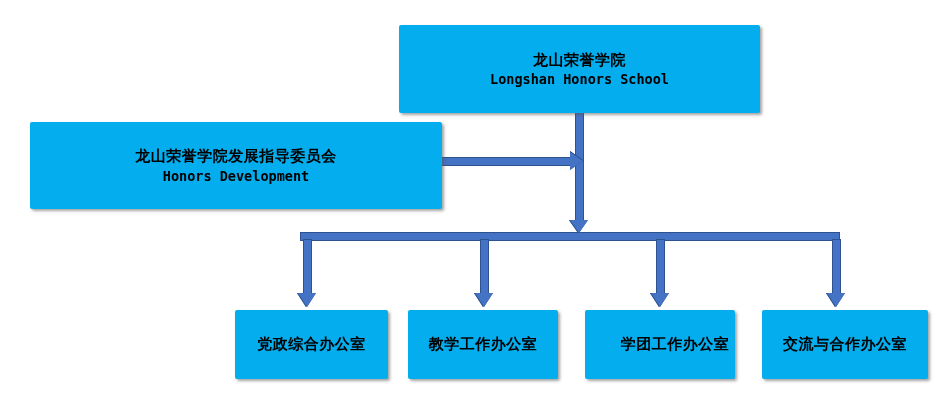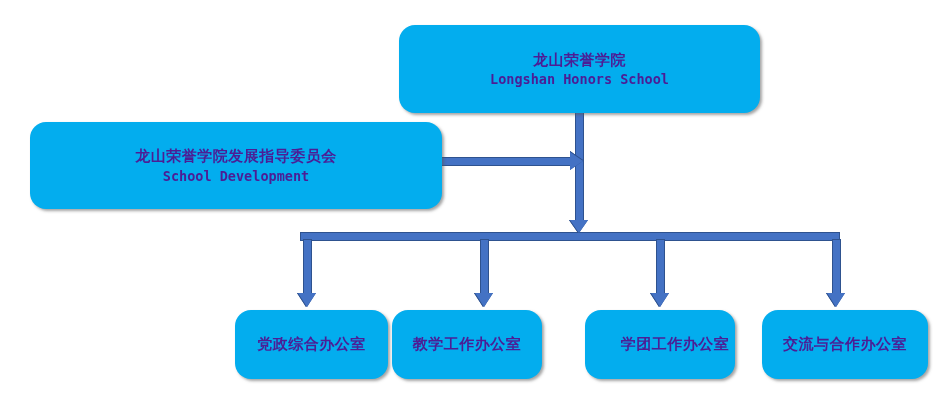--- a/index.html
+++ b/index.html
@@ -14,28 +14,28 @@
     background: #ffffff;
     overflow: hidden;
     font-family: "Liberation Serif", "DejaVu Serif", serif;
   }
 
   
   .node {
     position: absolute;
     box-sizing: border-box;
     background: #03ADEE;
-    border-radius: 16px;
+    border-radius: 2px;
     box-shadow: 2px 2px 3px rgba(90, 90, 90, 0.55);
     display: flex;
     flex-direction: column;
     align-items: center;
     justify-content: center;
     text-align: center;
-    color: #4c1d95;
+    color: #000000;
     z-index: 5;
     padding: 2px 8px;
   }
   .node .line-cn {
     font-family: "Liberation Serif", "DejaVu Serif", serif;
     font-weight: bold;
     font-size: 15px;
     line-height: 1.35;
     letter-spacing: 0.5px;
     white-space: nowrap;
@@ -49,21 +49,21 @@
   }
 
   #node-root      { left: 399px; top: 25px;  width: 361px; height: 88px; }
   #node-steering  { left: 30px;  top: 122px; width: 412px; height: 87px; }
 
   .node-office {
     top: 310px;
     height: 69px;
   }
   #node-office-1 { left: 235px; width: 153px; text-align: right; }
-  #node-office-2 { left: 392px; width: 150px; }
+  #node-office-2 { left: 408px; width: 150px; }
   #node-office-3 { left: 585px; width: 150px; padding-left: 38px; }
   #node-office-4 { left: 762px; width: 166px; }
 
   
   .conn {
     position: absolute;
     background: #4472C4;
     border: 1px solid #2E528F;
     box-sizing: border-box;
     z-index: 2;
@@ -164,21 +164,21 @@
   <div class="drop" id="drop-4"></div>
   <div class="drop-head" id="drop-4-head"></div>
 
   <div class="node" id="node-root">
     <div class="line-cn">龙山荣誉学院</div>
     <div class="line-en">Longshan Honors School</div>
   </div>
 
   <div class="node" id="node-steering">
     <div class="line-cn">龙山荣誉学院发展指导委员会</div>
-    <div class="line-en">School Development</div>
+    <div class="line-en">Honors Development</div>
   </div>
 
   <div class="node node-office" id="node-office-1">
     <div class="line-cn">党政综合办公室</div>
   </div>
   <div class="node node-office" id="node-office-2">
     <div class="line-cn">教学工作办公室</div>
   </div>
   <div class="node node-office" id="node-office-3">
     <div class="line-cn">学团工作办公室</div>

